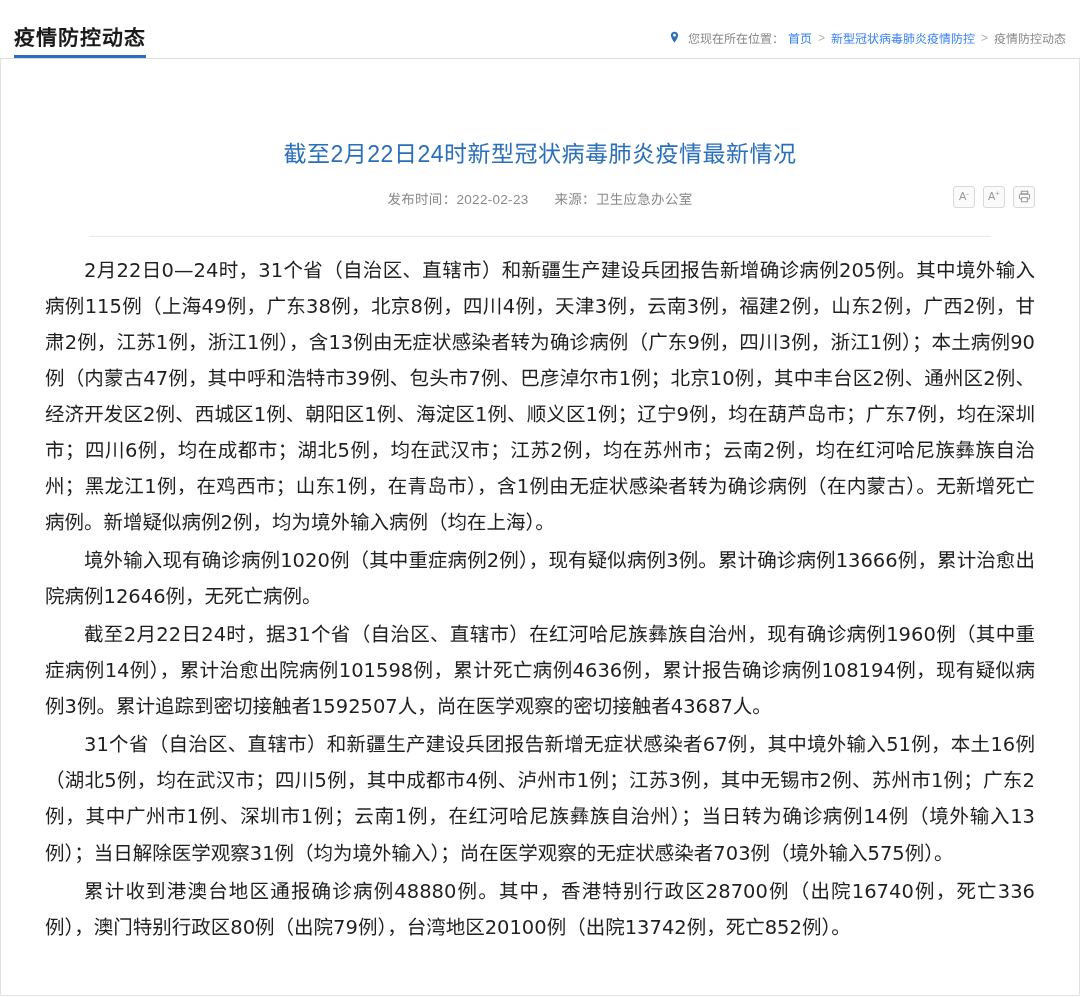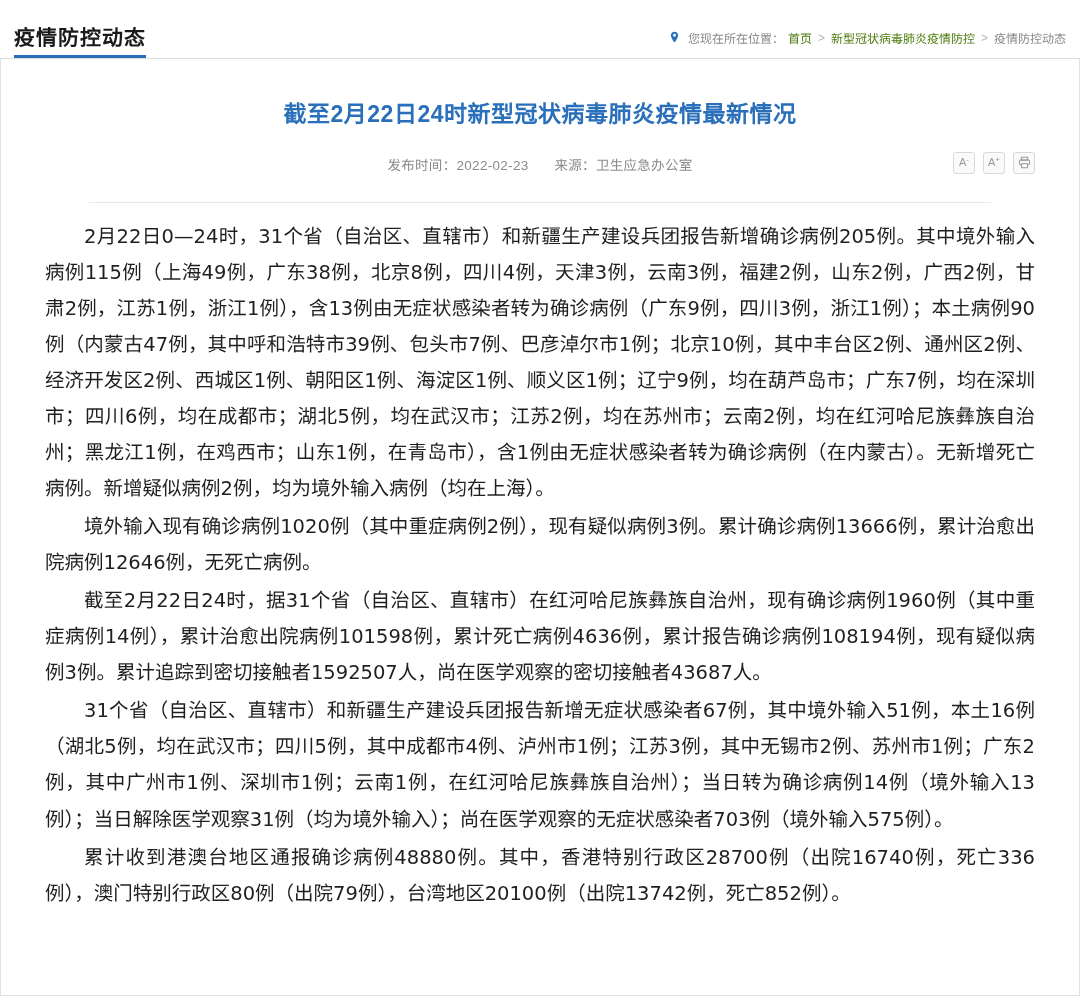--- a/index.html
+++ b/index.html
@@ -51,21 +51,21 @@
   .breadcrumb .pin {
     display: inline-block;
     width: 13px;
     height: 13px;
     position: relative;
     margin-right: 3px;
   }
   .breadcrumb .pin svg { display: block; }
   .breadcrumb .sep { color: #b4b4b4; padding: 0 2px; }
   .breadcrumb a {
-    color: #4d7c0f;
+    color: #3b82f6;
     text-decoration: none;
   }
   .breadcrumb .current { color: #888888; }
 
   
   .card {
     border: 1px solid #e2e2e2;
     border-top: 1px solid #dcdcdc;
     background: #fff;
     margin: 0 0 0 0;
@@ -73,27 +73,28 @@
     box-sizing: border-box;
     width: 1080px;
     min-height: 938px;
   }
   .article-head {
     padding: 38px 60px 0 60px;
     text-align: center;
   }
   .article-title {
     font-size: 23px;
-    font-weight: bold;
+    font-weight: normal;
     color: #2a6fba;
     line-height: 1.5;
     letter-spacing: 0.5px;
+    margin-top: 40px;
   }
   .meta-row {
-    margin-top: 22px;
+    margin-top: 16px;
     position: relative;
     height: 34px;
   }
   .meta {
     font-size: 13.5px;
     color: #8a8a8a;
     display: inline-flex;
     gap: 26px;
     justify-content: center;
     width: 100%;

